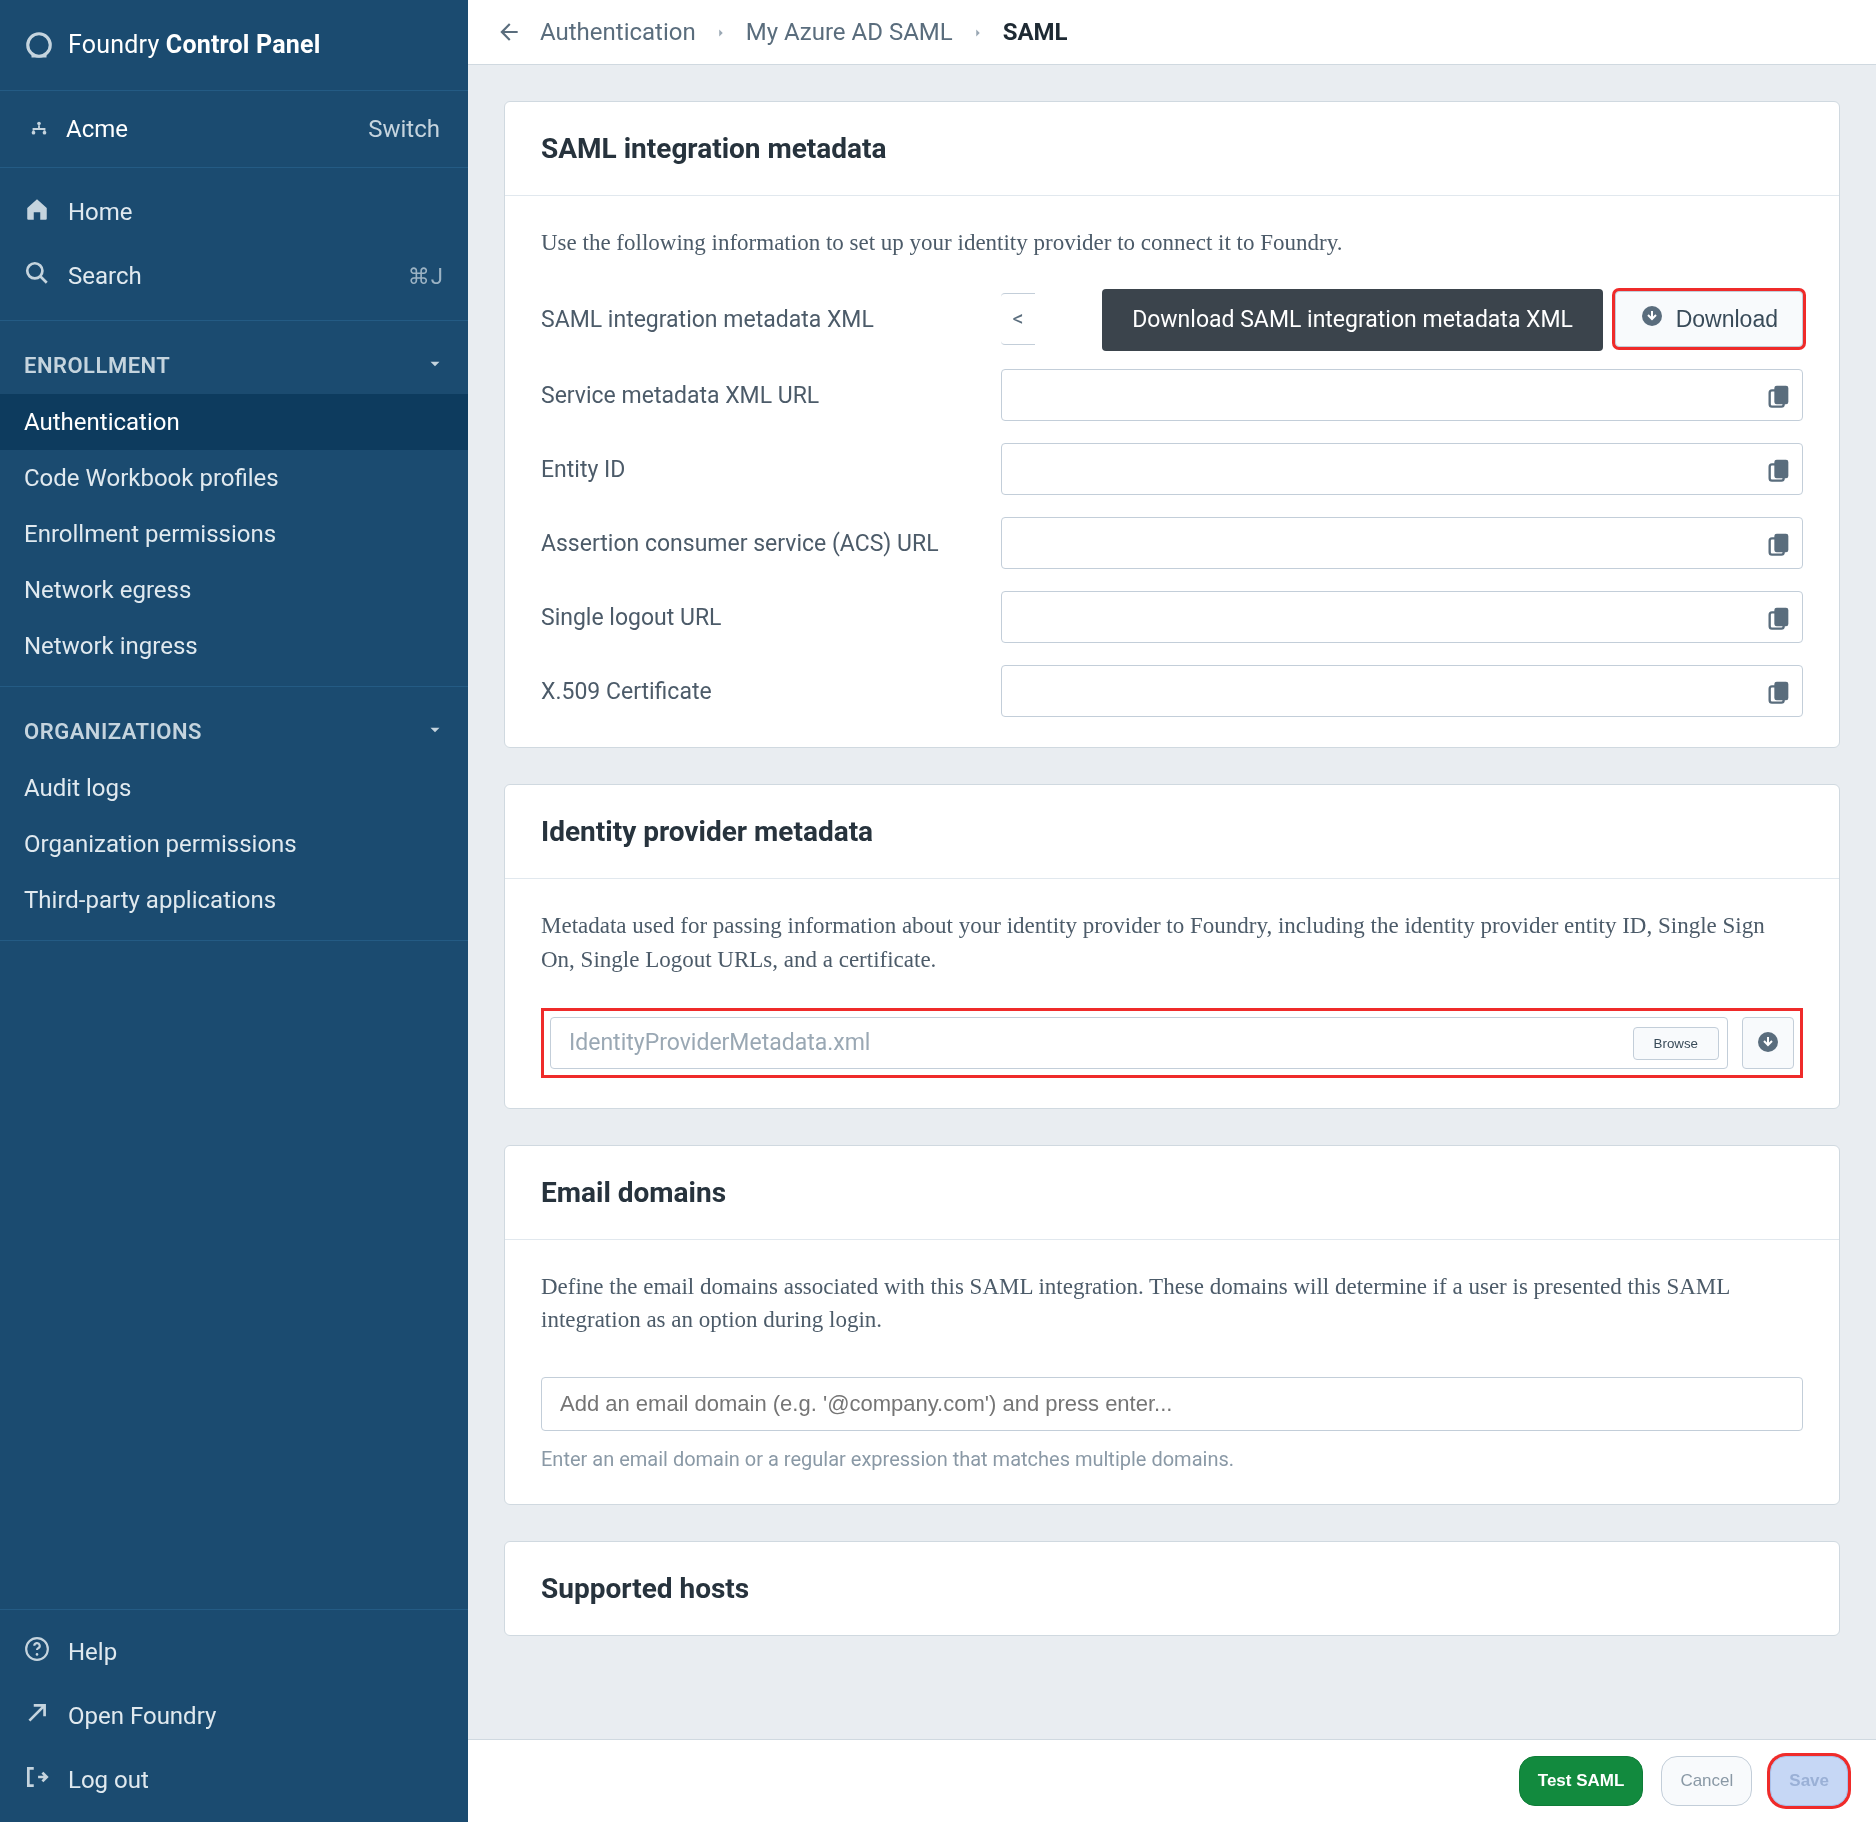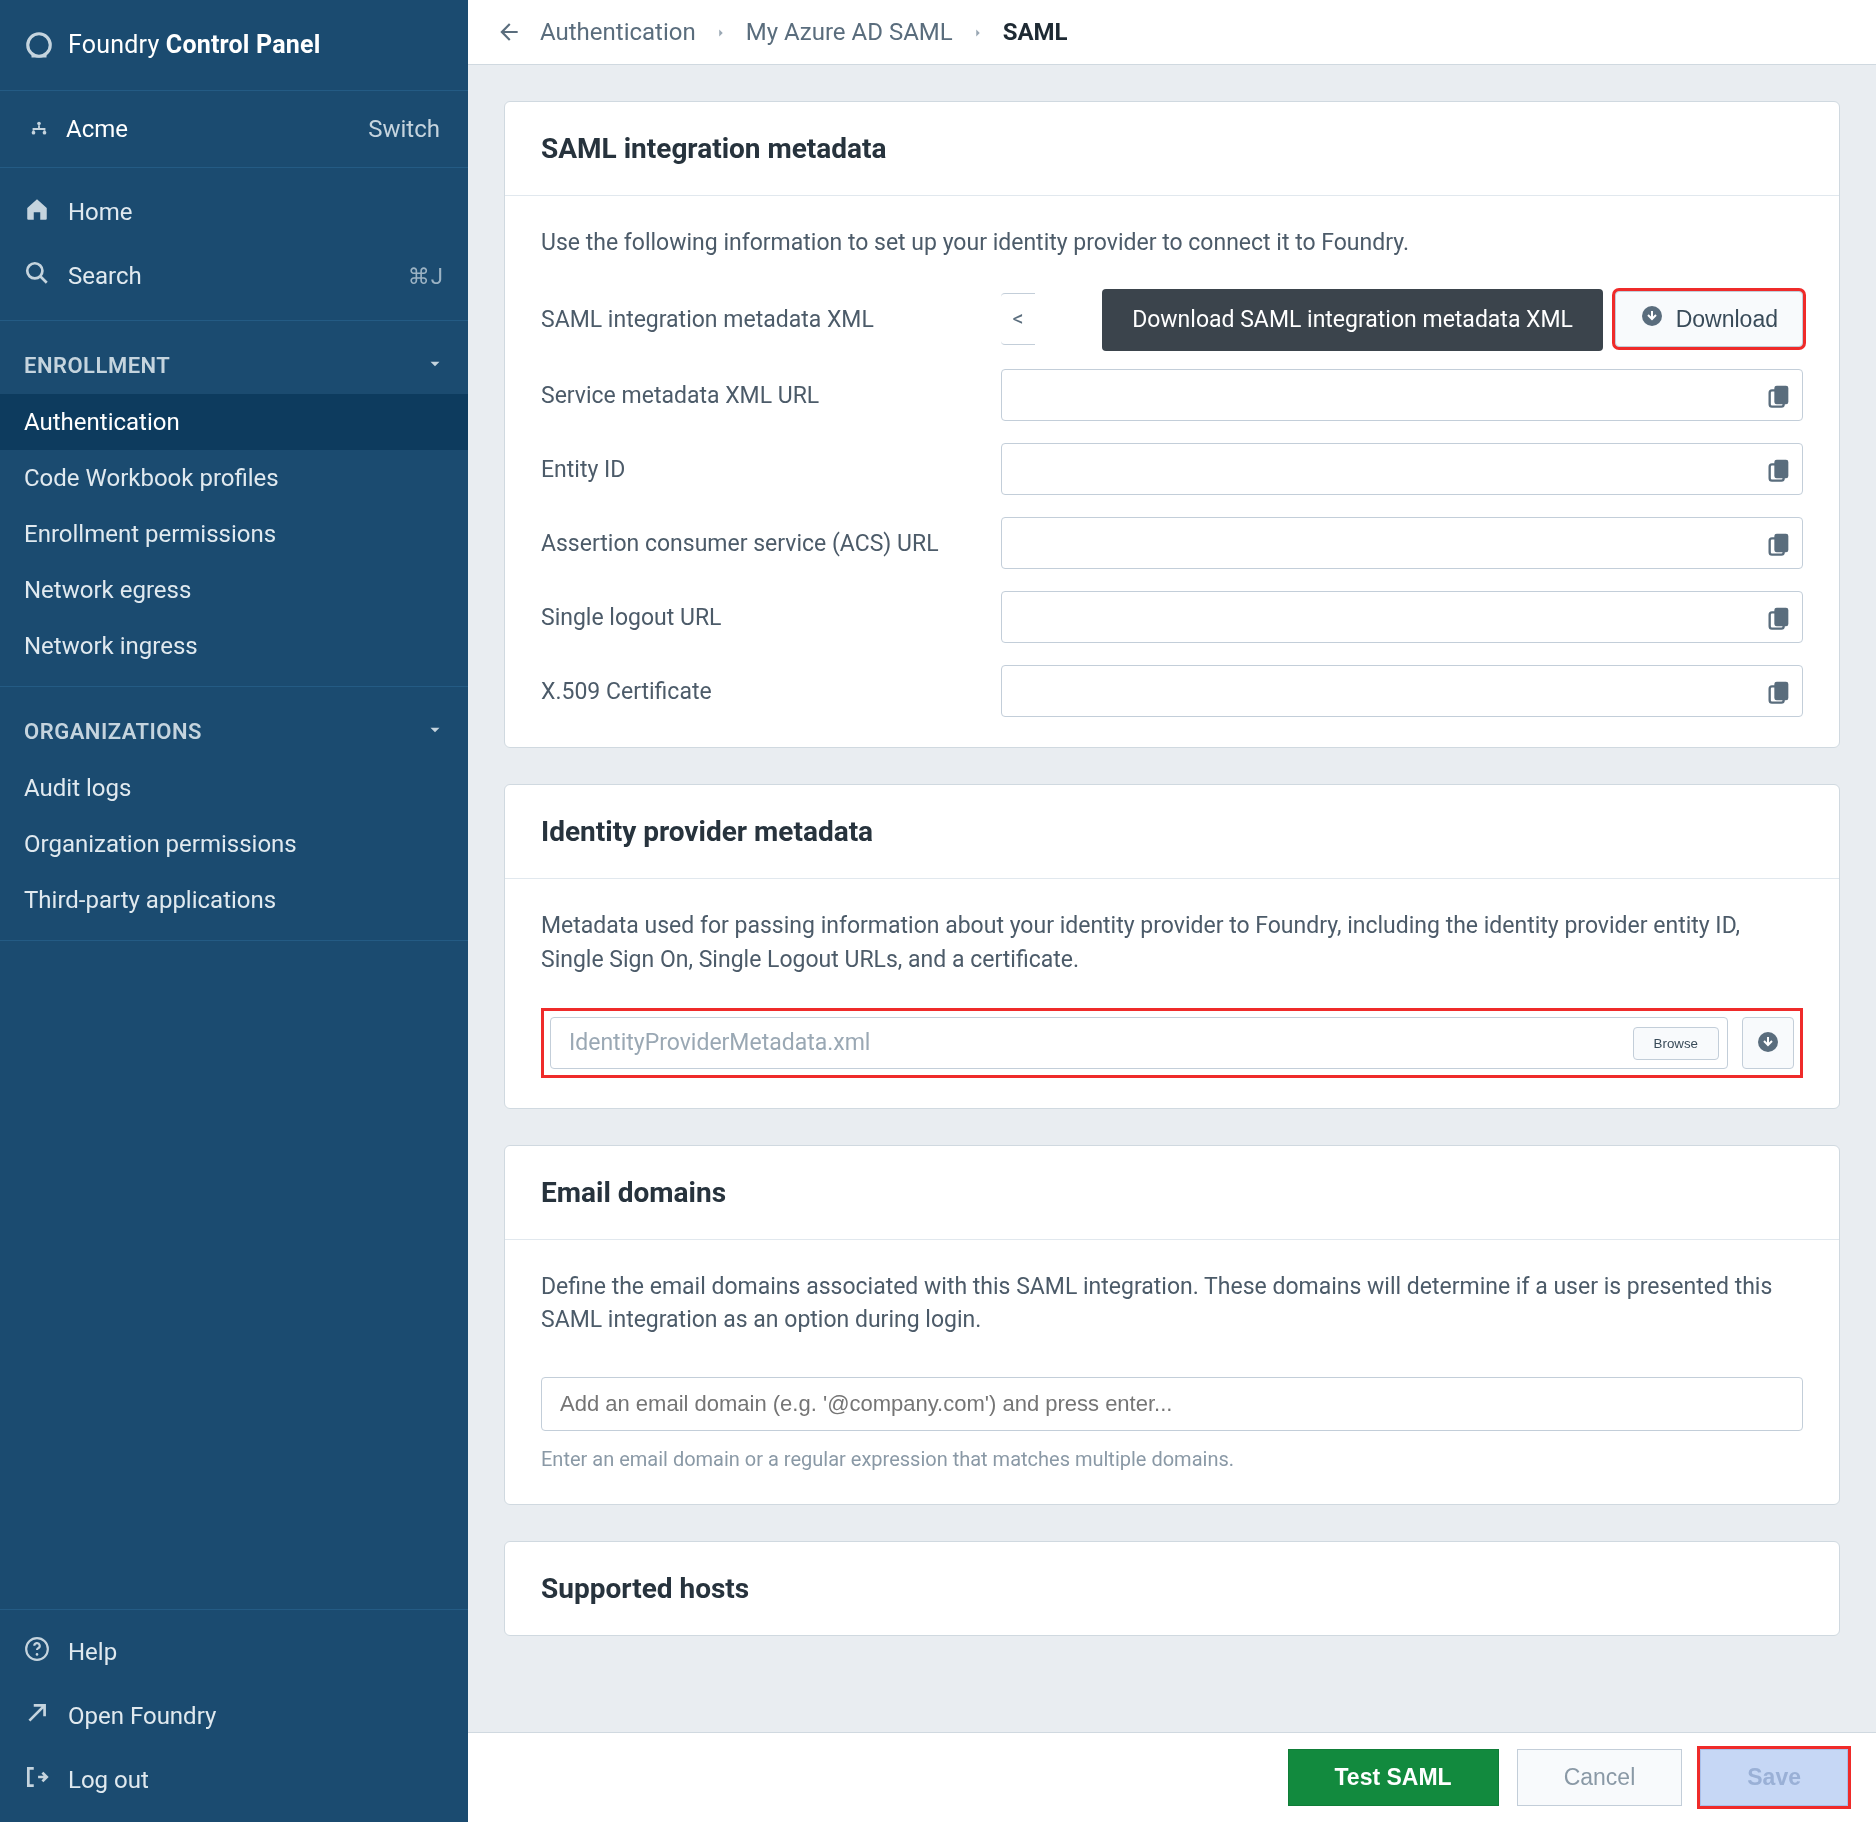--- a/index.html
+++ b/index.html
@@ -37,21 +37,21 @@
 .topbar .back-icon { cursor:pointer; }
 .topbar .back-icon svg { width:26px; height:26px; fill:#5a6d7d; display:block; }
 .crumb { cursor:pointer; }
 .crumb.current { color:#1e2a33; font-weight:700; }
 .sep svg { width:14px; height:14px; fill:#9aa8b4; }
 .content { flex:1; overflow:auto; padding: 36px; background:#e9edf1; position:relative; }
 .card { background:#fff; border:1px solid #d0d9e0; border-radius:6px; margin-bottom:36px; }
 .card-header { padding: 30px 36px; border-bottom:1px solid #e1e8ee; }
 .card-title { font-size:28px; font-weight:700; color:#27333d; }
 .card-body { padding: 30px 36px; color:#4c5b69; font-size:23px; line-height:1.45; }
-.helper { margin-bottom: 32px; }
+.helper { margin-bottom: 32px; font-family: Liberation Serif, serif; }
 .form-row { display:flex; align-items:center; margin-bottom:22px; }
 .form-label { width: 460px; font-size:23px; color:#4c5b69; }
 .form-control { flex:1; position:relative; display:flex; align-items:center; gap:14px; }
 .text-input { flex:1; height:52px; border:1px solid #c3ced9; border-radius:4px; padding: 0 48px 0 14px; background:#fff; font-size:22px; color:#5a6d7d; }
 .copy-btn { position:absolute; right:10px; top:50%; transform:translateY(-50%); width:28px; height:28px; cursor:pointer; }
 .copy-btn svg { width:100%; height:100%; fill:#5a6d7d; }
 .download-area { display:flex; align-items:center; gap:16px; flex:1; position:relative; }
 .download-btn { display:flex; align-items:center; gap:12px; border:1px solid #c3ced9; background:#f8fafc; border-radius:4px; padding: 12px 24px; font-size:23px; color:#394b59; cursor:pointer; box-shadow: 0 0 0 3px #ef2b2a; }
 .download-btn svg { width:24px; height:24px; fill:#5a6d7d; }
 .tooltip { position:absolute; right: 200px; top:-2px; background:#3b444c; color:#fff; font-size:23px; padding:14px 30px; border-radius:4px; white-space:nowrap; z-index:5;margin-left:13px; }
@@ -59,21 +59,21 @@
 
 .file-highlight { border:3px solid #ef2b2a; padding:6px; display:flex; align-items:center; gap:14px; margin-top:8px; }
 .file-input { flex:1; height:52px; border:1px solid #c3ced9; border-radius:4px; display:flex; align-items:center; padding:0 8px 0 18px; font-size:23px; color:#9aa8b4; background:#fff; }
 .file-input .browse { margin-left:auto; border:1px solid #c3ced9; background:#f8fafc; border-radius:4px; padding:8px 20px; color:#394b59; cursor:pointer; }
 .icon-btn { width:52px; height:52px; border:1px solid #c3ced9; background:#f8fafc; border-radius:4px; display:flex; align-items:center; justify-content:center; cursor:pointer; }
 .icon-btn svg { width:24px; height:24px; fill:#5a6d7d; }
 .hint { font-size:20px; color:#8a99a6; margin-top:14px; }
 .domain-input { width:100%; height:54px; border:1px solid #c3ced9; border-radius:4px; padding:8px 18px; font-size:22px; color:#5a6d7d; margin-top:8px; }
 
 .action-bar { position:relative; background:#fff; border-top:1px solid #d0d9e0; padding:16px 28px; display:flex; justify-content:flex-end; gap:18px; }
-.btn { border:1px solid #c3ced9; border-radius:0; padding:14px 46px; font-size:23px; cursor:pointer; background:#f8fafc; color:#394b59; }
+.btn { border:1px solid #c3ced9; border-radius:16px; padding:14px 18px; font-size:17px; cursor:pointer; background:#f8fafc; color:#394b59; }
 .btn.primary { background:#128a3e; border-color:#0f7d38; color:#fff; font-weight:600; }
 .btn.muted { background:#f8fafc; color:#8a99a6; }
 .btn.save { background:#c6d7f5; color:#9ab0d6; border:1px solid #a9c1eb; box-shadow: 0 0 0 3px #ef2b2a; font-weight:600; }
 </style>
 </head>
 <body>
 
 <div class="app">
 
   <div class="sidebar">

